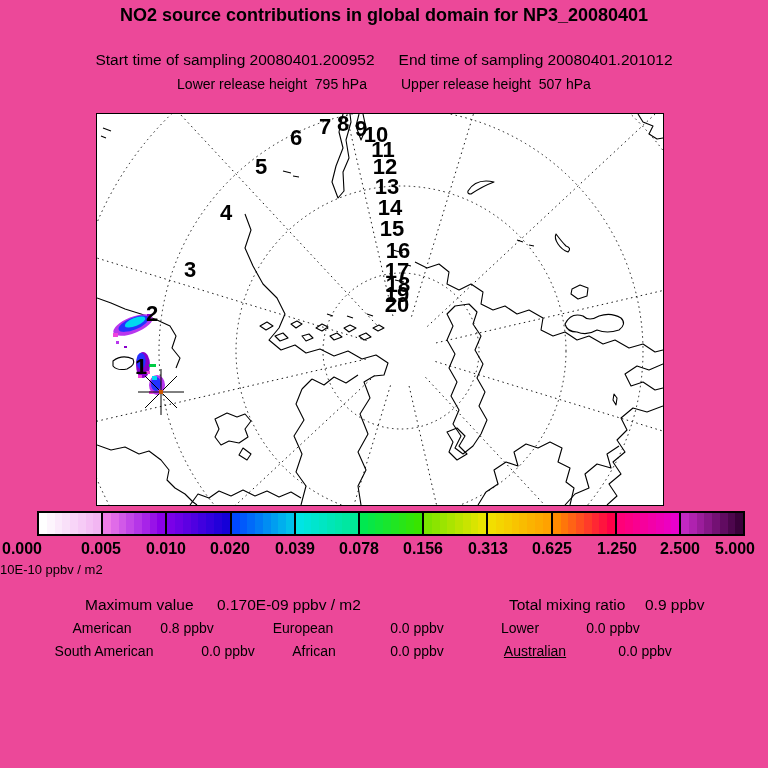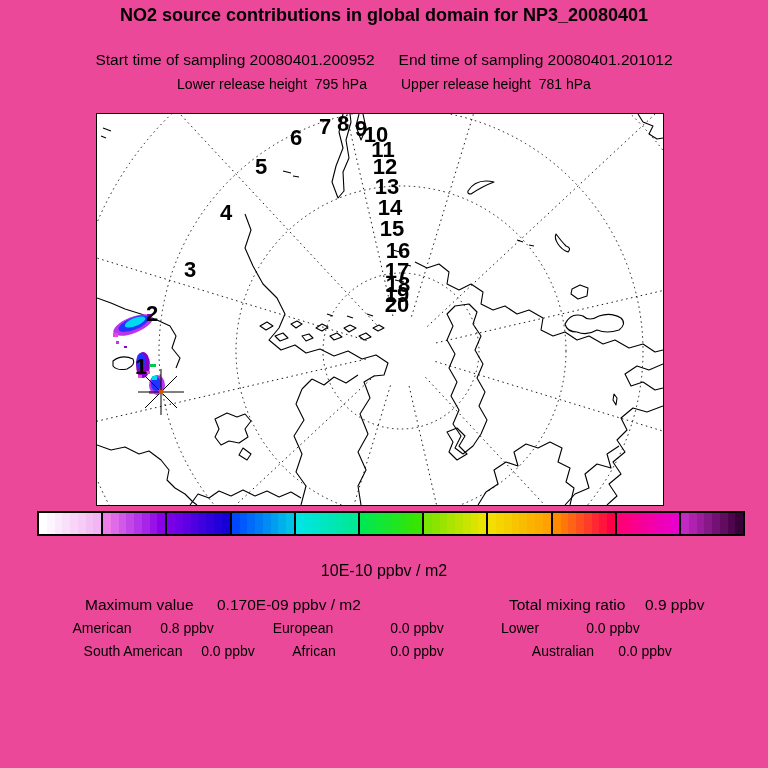--- a/index.html
+++ b/index.html
@@ -22,37 +22,37 @@
     position:absolute;left:37px;top:511px;width:708px;height:25px;
     border:2px solid #000;box-sizing:border-box;display:flex;
   }
   #colorbar .seg{height:100%;flex:1 1 0;border-right:2px solid #000;box-sizing:border-box;}
   #colorbar .seg:last-child{border-right:none;}
   .tickwrap{position:absolute;left:0;top:540px;width:768px;height:18px;}
   .tick{
     position:absolute;top:0;transform:translateX(-50%);
     font-size:16px;font-weight:bold;white-space:pre;
   }
-  .units{position:absolute;left:0;top:562px;width:768px;text-align:center;font-size:16px;}
+  .units{position:absolute;left:0;top:562px;width:768px;text-align:left;font-size:13px;}
   .stat{position:absolute;font-size:15.5px;white-space:pre;margin-left:20px;}
   .statsm{position:absolute;font-size:14px;white-space:pre;transform:translateX(-50%);}
 </style>
 </head>
 <body>
 
 <div class="page">
 
   <div class="hdr title">NO2 source contributions in global domain for NP3_20080401</div>
   <div class="hdr line2">
     <span>Start time of sampling 20080401.200952</span>
     <span>End time of sampling 20080401.201012</span>
   </div>
   <div class="hdr line3">
     <span>Lower release height  795 hPa</span>
-    <span>Upper release height  781 hPa</span>
+    <span>Upper release height  507 hPa</span>
   </div>
 
   <div class="map-frame">
     <svg id="map-svg" width="566" height="391" viewBox="0 0 566 391">
 
       <g id="graticule" fill="none" stroke="#000" stroke-width="0.9" stroke-dasharray="1.5 3.5">
           <circle cx="304" cy="237" r="78"></circle>
           <circle cx="304" cy="237" r="165"></circle>
           <circle cx="304" cy="237" r="242"></circle>
           <circle cx="304" cy="237" r="330"></circle>
@@ -162,34 +162,48 @@
       <div class="seg" style="background: linear-gradient(to right, rgb(122, 0, 232) 0%, rgb(122, 0, 232) 12.5%, rgb(108, 0, 230) 12.5%, rgb(108, 0, 230) 25%, rgb(93, 0, 227) 25%, rgb(93, 0, 227) 37.5%, rgb(79, 0, 225) 37.5%, rgb(79, 0, 225) 50%, rgb(64, 0, 223) 50%, rgb(64, 0, 223) 62.5%, rgb(50, 0, 221) 62.5%, rgb(50, 0, 221) 75%, rgb(35, 0, 218) 75%, rgb(35, 0, 218) 87.5%, rgb(21, 0, 216) 87.5%, rgb(21, 0, 216) 100%);"></div>
       <div class="seg" style="background: linear-gradient(to right, rgb(0, 72, 255) 0%, rgb(0, 72, 255) 12.5%, rgb(0, 89, 252) 12.5%, rgb(0, 89, 252) 25%, rgb(0, 106, 249) 25%, rgb(0, 106, 249) 37.5%, rgb(0, 123, 246) 37.5%, rgb(0, 123, 246) 50%, rgb(0, 141, 243) 50%, rgb(0, 141, 243) 62.5%, rgb(0, 158, 240) 62.5%, rgb(0, 158, 240) 75%, rgb(0, 175, 237) 75%, rgb(0, 175, 237) 87.5%, rgb(0, 192, 234) 87.5%, rgb(0, 192, 234) 100%);"></div>
       <div class="seg" style="background: linear-gradient(to right, rgb(0, 228, 228) 0%, rgb(0, 228, 228) 12.5%, rgb(0, 229, 217) 12.5%, rgb(0, 229, 217) 25%, rgb(0, 229, 206) 25%, rgb(0, 229, 206) 37.5%, rgb(0, 230, 195) 37.5%, rgb(0, 230, 195) 50%, rgb(0, 230, 183) 50%, rgb(0, 230, 183) 62.5%, rgb(0, 231, 172) 62.5%, rgb(0, 231, 172) 75%, rgb(0, 231, 161) 75%, rgb(0, 231, 161) 87.5%, rgb(0, 232, 150) 87.5%, rgb(0, 232, 150) 100%);"></div>
       <div class="seg" style="background: linear-gradient(to right, rgb(0, 232, 80) 0%, rgb(0, 232, 80) 12.5%, rgb(8, 231, 69) 12.5%, rgb(8, 231, 69) 25%, rgb(16, 231, 57) 25%, rgb(16, 231, 57) 37.5%, rgb(24, 230, 46) 37.5%, rgb(24, 230, 46) 50%, rgb(32, 230, 34) 50%, rgb(32, 230, 34) 62.5%, rgb(40, 229, 23) 62.5%, rgb(40, 229, 23) 75%, rgb(48, 229, 11) 75%, rgb(48, 229, 11) 87.5%, rgb(56, 228, 0) 87.5%, rgb(56, 228, 0) 100%);"></div>
       <div class="seg" style="background: linear-gradient(to right, rgb(124, 228, 0) 0%, rgb(124, 228, 0) 12.5%, rgb(139, 228, 0) 12.5%, rgb(139, 228, 0) 25%, rgb(155, 228, 0) 25%, rgb(155, 228, 0) 37.5%, rgb(170, 228, 0) 37.5%, rgb(170, 228, 0) 50%, rgb(186, 228, 0) 50%, rgb(186, 228, 0) 62.5%, rgb(201, 228, 0) 62.5%, rgb(201, 228, 0) 75%, rgb(217, 228, 0) 75%, rgb(217, 228, 0) 87.5%, rgb(232, 228, 0) 87.5%, rgb(232, 228, 0) 100%);"></div>
       <div class="seg" style="background: linear-gradient(to right, rgb(242, 222, 0) 0%, rgb(242, 222, 0) 12.5%, rgb(244, 213, 0) 12.5%, rgb(244, 213, 0) 25%, rgb(246, 205, 0) 25%, rgb(246, 205, 0) 37.5%, rgb(248, 196, 0) 37.5%, rgb(248, 196, 0) 50%, rgb(249, 188, 0) 50%, rgb(249, 188, 0) 62.5%, rgb(251, 179, 0) 62.5%, rgb(251, 179, 0) 75%, rgb(253, 171, 0) 75%, rgb(253, 171, 0) 87.5%, rgb(255, 162, 0) 87.5%, rgb(255, 162, 0) 100%);"></div>
       <div class="seg" style="background: linear-gradient(to right, rgb(255, 138, 0) 0%, rgb(255, 138, 0) 12.5%, rgb(255, 118, 10) 12.5%, rgb(255, 118, 10) 25%, rgb(255, 99, 21) 25%, rgb(255, 99, 21) 37.5%, rgb(255, 79, 31) 37.5%, rgb(255, 79, 31) 50%, rgb(255, 59, 41) 50%, rgb(255, 59, 41) 62.5%, rgb(255, 39, 51) 62.5%, rgb(255, 39, 51) 75%, rgb(255, 20, 62) 75%, rgb(255, 20, 62) 87.5%, rgb(255, 0, 72) 87.5%, rgb(255, 0, 72) 100%);"></div>
       <div class="seg" style="background: linear-gradient(to right, rgb(255, 0, 120) 0%, rgb(255, 0, 120) 12.5%, rgb(252, 0, 132) 12.5%, rgb(252, 0, 132) 25%, rgb(249, 0, 144) 25%, rgb(249, 0, 144) 37.5%, rgb(246, 0, 156) 37.5%, rgb(246, 0, 156) 50%, rgb(243, 0, 168) 50%, rgb(243, 0, 168) 62.5%, rgb(240, 0, 180) 62.5%, rgb(240, 0, 180) 75%, rgb(237, 0, 192) 75%, rgb(237, 0, 192) 87.5%, rgb(234, 0, 204) 87.5%, rgb(234, 0, 204) 100%);"></div>
       <div class="seg" style="background: linear-gradient(to right, rgb(194, 40, 194) 0%, rgb(194, 40, 194) 12.5%, rgb(175, 34, 175) 12.5%, rgb(175, 34, 175) 25%, rgb(155, 29, 155) 25%, rgb(155, 29, 155) 37.5%, rgb(136, 23, 136) 37.5%, rgb(136, 23, 136) 50%, rgb(116, 17, 116) 50%, rgb(116, 17, 116) 62.5%, rgb(97, 11, 97) 62.5%, rgb(97, 11, 97) 75%, rgb(77, 6, 77) 75%, rgb(77, 6, 77) 87.5%, rgb(58, 0, 58) 87.5%, rgb(58, 0, 58) 100%);"></div>
     </div>
+  <div class="tickwrap">
+      <span class="tick" style="left: 22px;">0.000</span>
+      <span class="tick" style="left: 101px;">0.005</span>
+      <span class="tick" style="left: 166px;">0.010</span>
+      <span class="tick" style="left: 230px;">0.020</span>
+      <span class="tick" style="left: 295px;">0.039</span>
+      <span class="tick" style="left: 359px;">0.078</span>
+      <span class="tick" style="left: 423px;">0.156</span>
+      <span class="tick" style="left: 488px;">0.313</span>
+      <span class="tick" style="left: 552px;">0.625</span>
+      <span class="tick" style="left: 617px;">1.250</span>
+      <span class="tick" style="left: 680px;">2.500</span>
+      <span class="tick" style="left: 735px;">5.000</span>
+    </div>
   <div class="units">10E-10 ppbv / m2</div>
 
   <span class="stat" style="left:65px;top:596px;">Maximum value</span>
   <span class="stat" style="left:197px;top:596px;">0.170E-09 ppbv / m2</span>
   <span class="stat" style="left:489px;top:596px;">Total mixing ratio</span>
   <span class="stat" style="left:625px;top:596px;">0.9 ppbv</span>
 
   <span class="statsm" style="left:102px;top:620px;">American</span>
   <span class="statsm" style="left:187px;top:620px;">0.8 ppbv</span>
   <span class="statsm" style="left:303px;top:620px;">European</span>
   <span class="statsm" style="left:417px;top:620px;">0.0 ppbv</span>
   <span class="statsm" style="left:520px;top:620px;">Lower</span>
   <span class="statsm" style="left:613px;top:620px;">0.0 ppbv</span>
 
-  <span class="statsm" style="left:104px;top:643px;margin-left:29px;">South American</span>
+  <span class="statsm" style="left:104px;top:643px;">South American</span>
   <span class="statsm" style="left:228px;top:643px;">0.0 ppbv</span>
   <span class="statsm" style="left:314px;top:643px;">African</span>
   <span class="statsm" style="left:417px;top:643px;">0.0 ppbv</span>
-  <span class="statsm" style="left:563px;top:643px;">Australian</span>
+  <span class="statsm" style="left:535px;top:643px;text-decoration:underline;">Australian</span>
   <span class="statsm" style="left:645px;top:643px;">0.0 ppbv</span>
 
 </div>
 
 </body></html>

